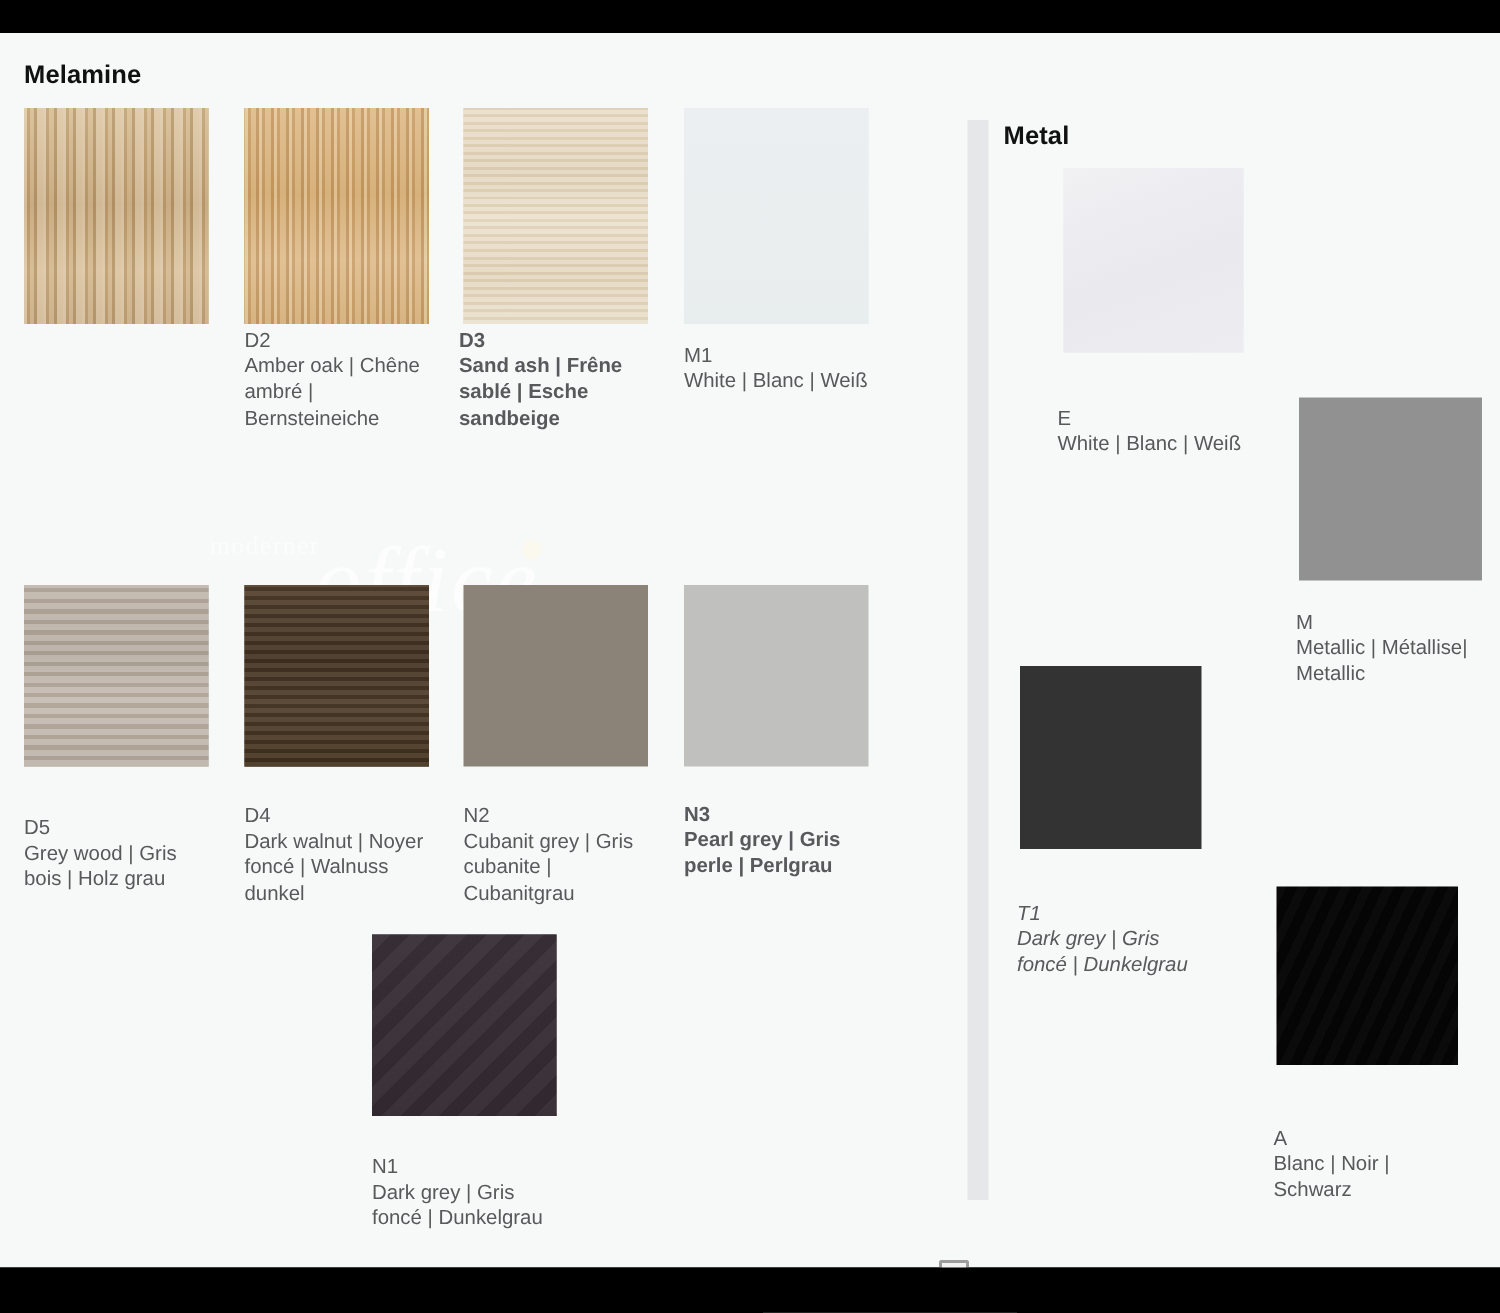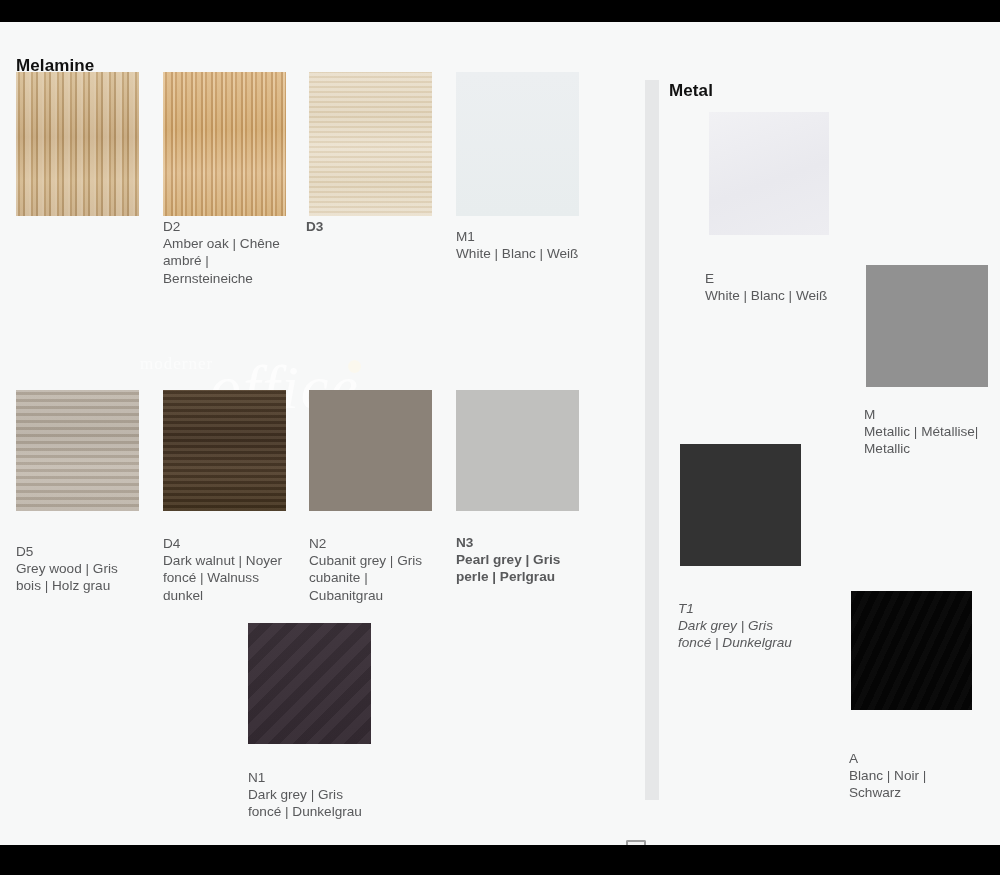--- a/index.html
+++ b/index.html
@@ -193,29 +193,29 @@
   <div class="bar-top"></div>
 
   <div class="canvas">
 
     <div class="watermark">
       <span class="wm-small">moderner</span>
       <span class="wm-dot"></span>
       <span class="wm-script">office</span>
     </div>
 
-    <div class="section-title" style="left:16px; top:34px;text-align:center;">Melamine</div>
+    <div class="section-title" style="left:16px; top:18px;text-align:center;">Melamine</div>
 
     <div class="swatch tex-d1" style="left:16px; top:50px; width:123px; height:144px;"></div>
 
     <div class="swatch tex-d2" style="left:163px; top:50px; width:123px; height:144px;"></div>
     <div class="caption" style="left:163px; top:196px; width:130px;"><span class="code">D2</span><span>Amber oak | Chêne ambré | Bernsteineiche</span></div>
 
     <div class="swatch tex-d3" style="left:309px; top:50px; width:123px; height:144px;"></div>
-    <div class="caption" style="left:306px; top:196px; width:130px;font-weight:bold;"><span class="code">D3</span></div>
+    <div class="caption" style="left:306px; top:196px; width:130px;font-weight:bold;"><span class="code">D3</span><span>Sand ash | Frêne sablé | Esche sandbeige</span></div>
 
     <div class="swatch tex-m1" style="left:456px; top:50px; width:123px; height:144px;"></div>
     <div class="caption" style="left:456px; top:206px; width:130px;"><span class="code">M1</span><span>White | Blanc | Weiß</span></div>
 
     <div class="swatch tex-d5" style="left:16px; top:368px; width:123px; height:121px;"></div>
     <div class="caption" style="left:16px; top:521px; width:130px;"><span class="code">D5</span><span>Grey wood | Gris bois | Holz grau</span></div>
 
     <div class="swatch tex-d4" style="left:163px; top:368px; width:123px; height:121px;"></div>
     <div class="caption" style="left:163px; top:513px; width:130px;"><span class="code">D4</span><span>Dark walnut | Noyer foncé | Walnuss dunkel</span></div>
 

